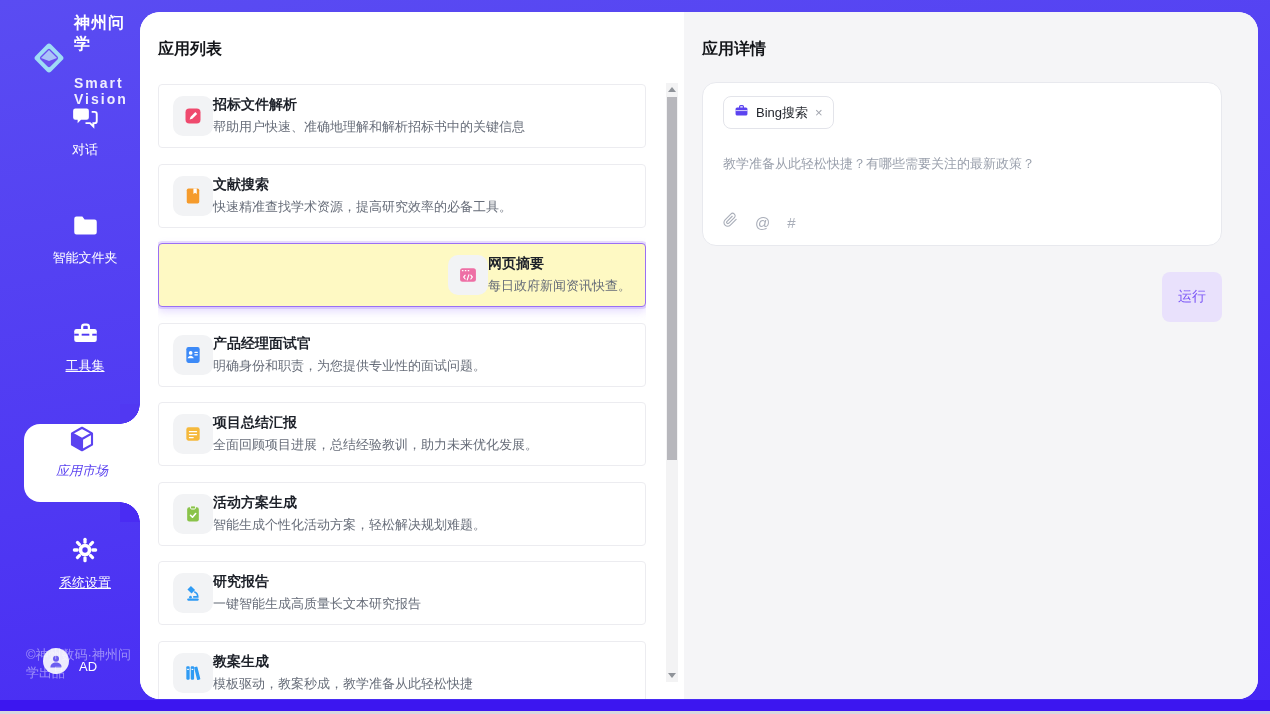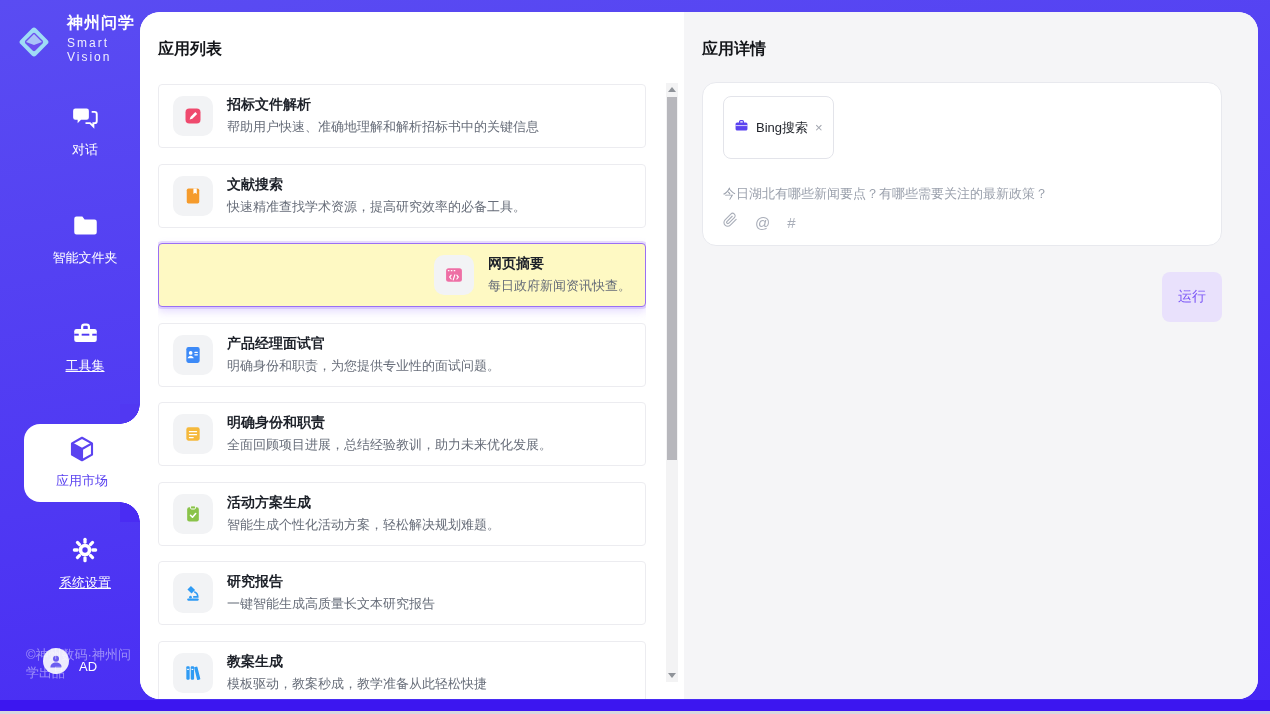--- a/index.html
+++ b/index.html
@@ -7,61 +7,61 @@
     width:1270px;height:714px;position:relative;overflow:hidden;
     font-family:"Liberation Sans","DejaVu Sans",sans-serif;
     background:linear-gradient(170deg,#5a4cf2 0%,#4f38f3 55%,#4526f4 100%);
   }
   
   .bottom-bar{position:absolute;left:0;right:0;bottom:3px;height:11px;background:#3c16f0;}
   .bottom-edge{position:absolute;left:0;right:0;bottom:0;height:3px;background:#d7d7df;}
 
   
   .sidebar{position:absolute;left:0;top:0;width:140px;height:699px;}
-  .logo{position:absolute;left:16px;top:13px;display:flex;align-items:flex-end;gap:15px;}
+  .logo{position:absolute;left:31px;top:13px;display:flex;align-items:center;gap:7px;}
   .logo-text .t1{font-size:16px;font-weight:bold;color:#fff;letter-spacing:1px;}
-  .logo-text .t2{font-size:12px;color:rgba(255,255,255,.9);letter-spacing:2px;margin-top:2px;}
+  .logo-text .t2{font-size:14px;color:rgba(255,255,255,.9);letter-spacing:2px;margin-top:20px;font-weight:bold;}
   .nav-item{position:absolute;left:0;width:140px;text-align:center;color:#fff;cursor:pointer;margin-left:15px;}
   .nav-item .ni-label{font-size:13px;margin-top:6px;}
   .ni-label.underlined{text-decoration:underline;}
   .tab{position:absolute;left:24px;right:0;top:424px;height:78px;background:#fff;border-radius:16px 0 0 16px;}
   .tab .fillet{position:absolute;right:0;width:20px;height:20px;}
   .tab .fillet.top{top:-20px;background:radial-gradient(circle at 0 0,#5138f2 19.5px,#fff 20px);}
   .tab .fillet.bot{bottom:-20px;background:radial-gradient(circle at 0 100%,#4a2cf3 19.5px,#fff 20px);}
-  .tab .nav-inner{width:100%;text-align:center;padding-top:10px;color:#5b43f0;}
+  .tab .nav-inner{width:100%;text-align:center;color:#5b43f0;font-style:italic;}
   .tab .ni-label{font-size:13px;margin-top:4px;color:#5b43f0;}
   .user-row{position:absolute;left:0;top:648px;width:140px;display:flex;align-items:flex-end;justify-content:center;gap:10px;}
   .avatar{width:26px;height:26px;border-radius:50%;background:#eceafd;display:flex;align-items:center;justify-content:center;}
   .user-name{color:#fff;font-size:13px;}
   .side-footer{position:absolute;left:26px;bottom:17px;font-size:13px;color:rgba(255,255,255,.45);}
 
   
   .main-panel{position:absolute;left:140px;top:12px;right:12px;bottom:15px;background:#fff;border-radius:20px;display:flex;overflow:hidden;}
 
   
   .list-section{width:544px;position:relative;background:#fff;}
   .section-title{position:absolute;left:18px;top:27px;font-size:16px;font-weight:bold;color:#14161a;}
   .cards{position:absolute;left:18px;top:72px;width:488px;bottom:0;overflow:hidden;}
-  .card{box-sizing:border-box;height:64px;margin-bottom:15.5px;border:1px solid #ececf0;border-radius:4px;background:#fff;display:flex;align-items:center;padding:8px 14px;gap:14px;cursor:pointer;}
+  .card{box-sizing:border-box;height:64px;margin-bottom:15.5px;border:1px solid #ececf0;border-radius:4px;background:#fff;display:flex;align-items:center;padding:8px 14px;cursor:pointer;}
   .card.selected{background:#fef9c3;border:1px solid #9a6ff5;box-shadow:0 0 0 2px rgba(154,111,245,.22),0 4px 10px rgba(150,110,250,.28);justify-content:flex-end;}
   .card-icon{flex:none;width:40px;height:40px;border-radius:10px;background:#f2f3f5;display:flex;align-items:center;justify-content:center;}
   .card-text{min-width:0;}
   .card-title{font-size:14px;font-weight:bold;color:#1d2129;margin-bottom:4px;white-space:nowrap;}
   .card-desc{font-size:13px;color:#676d79;white-space:nowrap;}
   
   .sb-track{position:absolute;right:6px;top:71px;bottom:17px;width:12px;background:#f3f3f4;}
   .sb-thumb{position:absolute;left:1px;top:14px;width:10px;height:363px;background:#b7b7bc;cursor:pointer;}
   .sb-arrow{position:absolute;left:2px;width:0;height:0;border-left:4px solid transparent;border-right:4px solid transparent;}
   .sb-up{top:4px;border-bottom:5px solid #8f9399;cursor:pointer;}
   .sb-down{bottom:4px;border-top:5px solid #8f9399;cursor:pointer;}
 
   
   .detail-section{flex:1;background:#f5f5f7;position:relative;}
   .input-card{position:absolute;left:18px;top:70px;width:520px;height:164px;box-sizing:border-box;background:#fff;border:1px solid #e8e9ee;border-radius:14px;padding:13px 20px;}
-  .tool-tag{display:inline-flex;align-items:center;gap:7px;border:1px solid #e3e4ea;border-radius:8px;padding:21px 10px;background:#fff;}
+  .tool-tag{display:inline-flex;align-items:center;gap:7px;border:1px solid #e3e4ea;border-radius:8px;padding:6px 10px;background:#fff;}
   .tag-label{font-size:13px;color:#23262d;}
   .tag-close{font-size:13px;color:#a0a4ad;cursor:pointer;line-height:1;}
   .query-text{margin-top:26px;font-size:13px;color:#9aa0ac;}
   .icon-row{position:absolute;left:20px;bottom:13px;display:flex;align-items:center;gap:17px;color:#a9aeb9;}
   .sym{font-size:15px;color:#a9aeb9;cursor:pointer;}
   .run-btn{position:absolute;right:36px;top:260px;background:#e9e1fc;color:#7a55f6;font-size:14px;padding:16px 16px;border-radius:8px;border:none;cursor:pointer;font-family:inherit;}
 </style>
 </head>
 <body>
 
@@ -229,21 +229,21 @@
       <div class="card">
         <span class="card-icon">
           <svg width="20" height="20" viewBox="0 0 24 24">
             <rect x="4" y="4" width="16" height="16" rx="2.5" fill="#f5b93c"></rect>
             <rect x="7" y="8.5" width="10" height="1.5" rx="0.75" fill="#fff"></rect>
             <rect x="7" y="12" width="10" height="1.5" rx="0.75" fill="#fff"></rect>
             <rect x="7" y="15.5" width="6" height="1.5" rx="0.75" fill="#fff"></rect>
           </svg>
         </span>
         <span class="card-text">
-          <div class="card-title">明确身份和职责</div>
+          <div class="card-title">项目总结汇报</div>
           <div class="card-desc">全面回顾项目进展，总结经验教训，助力未来优化发展。</div>
         </span>
       </div>
 
       <div class="card">
         <span class="card-icon">
           <svg width="20" height="20" viewBox="0 0 24 24">
             <rect x="5" y="4" width="14" height="17" rx="2.5" fill="#8ac34a"></rect>
             <rect x="9" y="2.2" width="6" height="3.8" rx="1.4" fill="#8ac34a" stroke="#fff" stroke-width="1.2"></rect>
             <path d="M9 13.5l2.4 2.4 3.8-4.4" fill="none" stroke="#fff" stroke-width="1.9" stroke-linecap="round" stroke-linejoin="round"></path>
@@ -304,21 +304,21 @@
           <svg width="15" height="15" viewBox="0 0 24 24">
             <path d="M9 8V5.5A1.5 1.5 0 0 1 10.5 4h3A1.5 1.5 0 0 1 15 5.5V8" fill="none" stroke="#5b43f0" stroke-width="2"></path>
             <rect x="2.5" y="7" width="19" height="13" rx="2.5" fill="#5b43f0"></rect>
             <rect x="2.5" y="11.5" width="19" height="1.4" fill="#fff" opacity="0.85"></rect>
           </svg>
         </span>
         <span class="tag-label">Bing搜索</span>
         <span class="tag-close">×</span>
       </span>
 
-      <div class="query-text">今日湖北有哪些新闻要点？有哪些需要关注的最新政策？</div>
+      <div class="query-text">教学准备从此轻松快捷？有哪些需要关注的最新政策？</div>
 
       <div class="icon-row">
         <span>
           <svg width="15" height="16" viewBox="0 0 24 24" fill="none" stroke="#a9aeb9" stroke-width="1.8" stroke-linecap="round">
             <path d="M21 11l-9.2 9.2a6 6 0 0 1-8.5-8.5l9.2-9.2a4 4 0 0 1 5.7 5.7l-9.2 9.1a2 2 0 0 1-2.8-2.8l8.5-8.5"></path>
           </svg>
         </span>
         <span class="sym">@</span>
         <span class="sym">#</span>
       </div>

